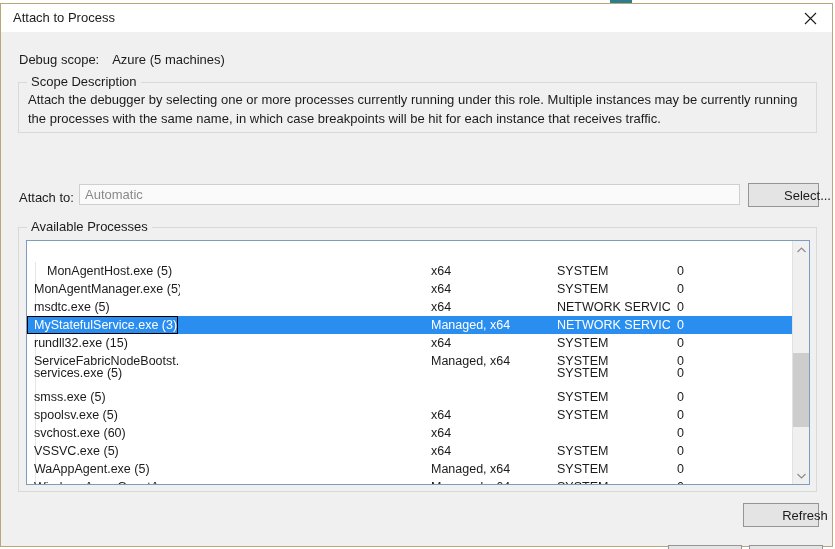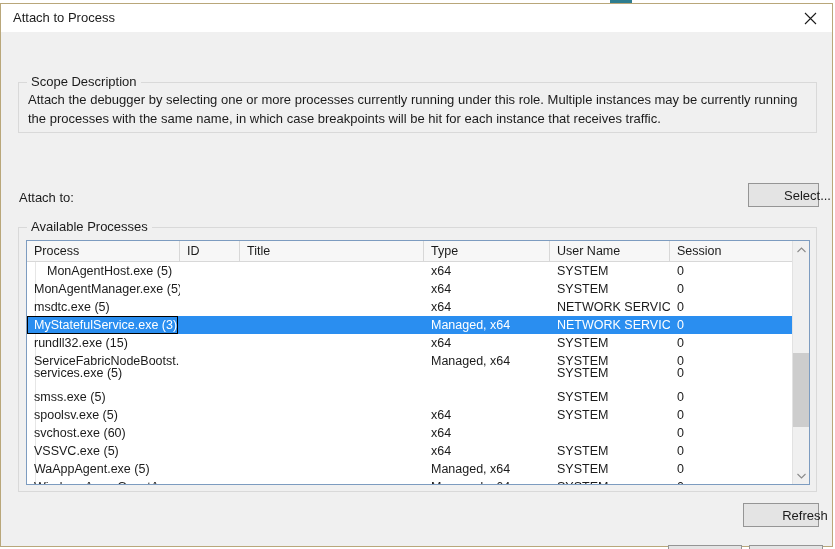--- a/index.html
+++ b/index.html
@@ -277,42 +277,39 @@
       <div class="title-text">Attach to Process</div>
       <div class="close-btn">
         <svg width="13" height="13" viewBox="0 0 13 13" aria-hidden="true">
           <path d="M1 1 L12 12 M12 1 L1 12" stroke="#1b1b1b" stroke-width="1.1" fill="none"></path>
         </svg>
       </div>
     </div>
 
     <div class="dlg-body">
 
+      <div class="scope-line">
+        <span class="lbl">Debug scope:</span>
+        <span>Azure (5 machines)</span>
+      </div>
 
       <div class="groupbox" id="scope-desc-box">
         <div class="groupbox-title">Scope Description</div>
         <div class="scope-desc-text">Attach the debugger by selecting one or more processes currently running under this role.  Multiple instances may be currently running the processes with the same name, in which case breakpoints will be hit for each instance that receives traffic.</div>
       </div>
 
       <div class="attach-label">Attach to:</div>
+      <input class="attach-input" type="text" placeholder="Automatic" style="">
       <div class="btn" id="select-btn">Select...</div>
 
       <div class="groupbox" id="avail-box">
         <div class="groupbox-title">Available Processes</div>
       </div>
 
       <div class="listview">
-        <div class="lv-header" id="lv-header">
-            <div class="lv-th" style="left: 0px; width: 153px;">Process</div>
-            <div class="lv-th" style="left: 153px; width: 60px;">ID</div>
-            <div class="lv-th" style="left: 213px; width: 184px;">Title</div>
-            <div class="lv-th" style="left: 397px; width: 126px;">Type</div>
-            <div class="lv-th" style="left: 523px; width: 120px;">User Name</div>
-            <div class="lv-th" style="left: 643px; width: 124px;">Session</div>
-          </div>
         <div class="lv-rows" id="lv-rows">
           <div class="lv-gutter"></div>
         <div class="lv-row" style="top: 0px;">
               <div class="lv-cell" style="left: 0px; width: 153px; padding-left: 20px;">MonAgentHost.exe (5)</div>
               <div class="lv-cell" style="left: 153px; width: 60px;"></div>
               <div class="lv-cell" style="left: 213px; width: 184px;"></div>
               <div class="lv-cell" style="left: 397px; width: 126px;">x64</div>
               <div class="lv-cell" style="left: 523px; width: 120px;">SYSTEM</div>
               <div class="lv-cell" style="left: 643px; width: 124px;">0</div>
             </div>

